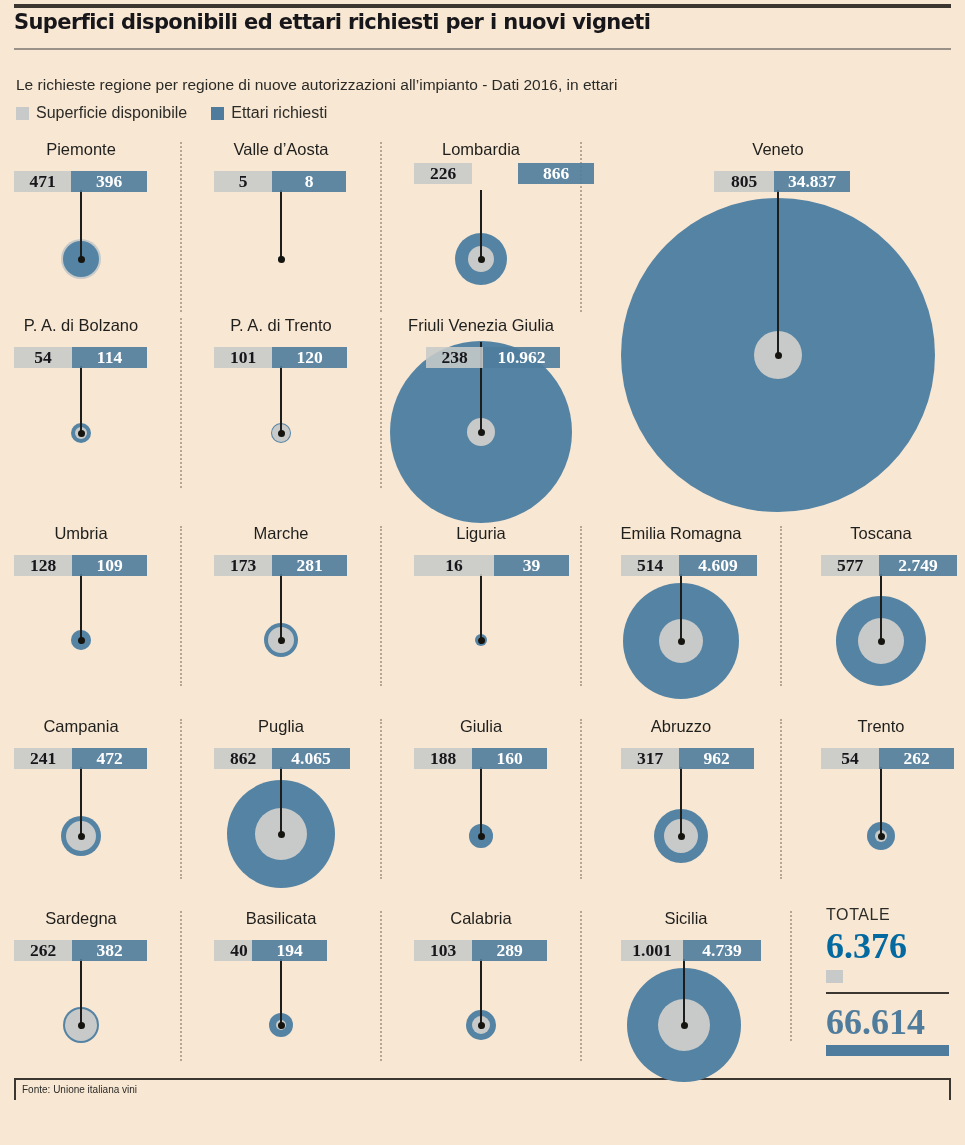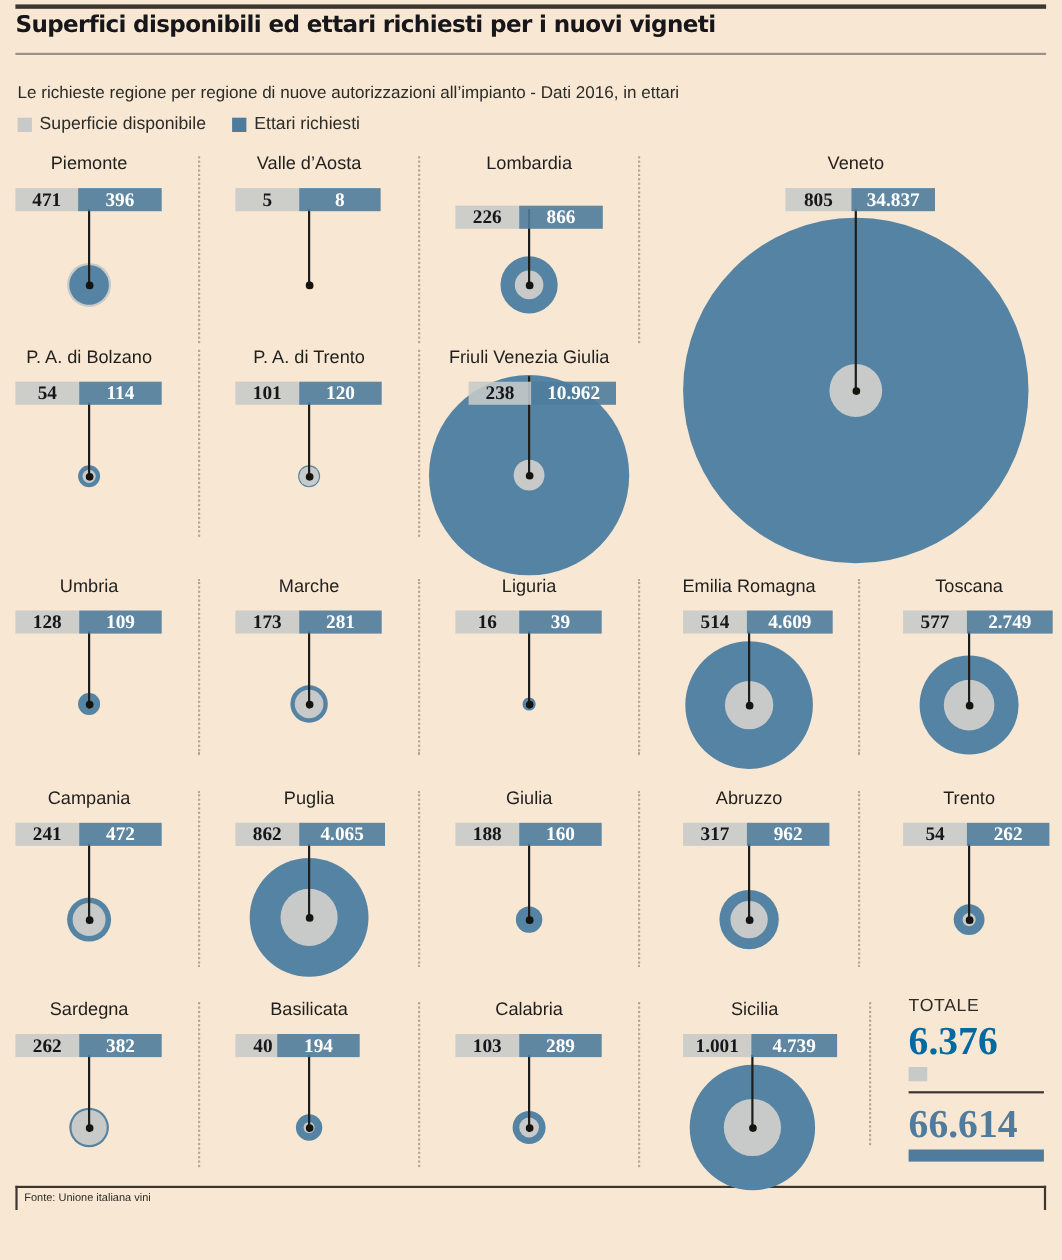--- a/index.html
+++ b/index.html
@@ -153,21 +153,21 @@
         <div class="chip grey" style="width: 58px;">5</div>
         <div class="chip blue" style="width: 74px;">8</div>
       </div>
       <div class="circ c-blue" style="left: 455px; top: 233px; width: 52px; height: 52px; z-index: 1;"></div>
       <div class="circ c-grey" style="left: 468px; top: 246px; width: 26px; height: 26px; z-index: 2;"></div>
       <div class="stem" style="left: 480px; top: 190px; height: 70px; z-index: 3;"></div>
       <div class="dot" style="left: 477.5px; top: 255.5px; z-index: 4;"></div>
       <div class="cell" style="left: 406px; top: 140px; width: 150px; height: 24px; z-index: 5;">
         <div class="name">Lombardia</div>
       </div>
-      <div class="chips" style="left: 414px; top: 182px; z-index: 6;">
+      <div class="chips" style="left: 414px; top: 158px; z-index: 6; gap: 46px;">
         <div class="chip grey" style="width: 58px;">226</div>
         <div class="chip blue" style="width: 76px;">866</div>
       </div>
       <div class="circ c-blue" style="left: 621px; top: 198px; width: 314px; height: 314px; z-index: 1;"></div>
       <div class="circ c-grey" style="left: 754px; top: 331px; width: 48px; height: 48px; z-index: 2;"></div>
       <div class="stem" style="left: 777px; top: 190px; height: 168px; z-index: 3;"></div>
       <div class="dot" style="left: 774.5px; top: 351.5px; z-index: 4;"></div>
       <div class="cell" style="left: 678px; top: 140px; width: 200px; height: 24px; z-index: 5;">
         <div class="name">Veneto</div>
       </div>
@@ -231,21 +231,21 @@
         <div class="chip blue" style="width: 75px;">281</div>
       </div>
       <div class="circ c-blue" style="left: 475px; top: 634px; width: 12px; height: 12px; z-index: 1;"></div>
       <div class="circ c-grey" style="left: 478px; top: 637px; width: 6px; height: 6px; z-index: 2;"></div>
       <div class="stem" style="left: 480px; top: 574px; height: 70px; z-index: 3;"></div>
       <div class="dot" style="left: 477.5px; top: 636.5px; z-index: 4;"></div>
       <div class="cell" style="left: 406px; top: 524px; width: 150px; height: 24px; z-index: 5;">
         <div class="name">Liguria</div>
       </div>
       <div class="chips" style="left: 414px; top: 550px; z-index: 6;">
-        <div class="chip grey" style="width: 58px;">16</div>
+        <div class="chip grey" style="width: 80px;">16</div>
         <div class="chip blue" style="width: 75px;">39</div>
       </div>
       <div class="circ c-blue" style="left: 623px; top: 583px; width: 116px; height: 116px; z-index: 1;"></div>
       <div class="circ c-grey" style="left: 659px; top: 619px; width: 44px; height: 44px; z-index: 2;"></div>
       <div class="stem" style="left: 680px; top: 574px; height: 70px; z-index: 3;"></div>
       <div class="dot" style="left: 677.5px; top: 637.5px; z-index: 4;"></div>
       <div class="cell" style="left: 596px; top: 524px; width: 170px; height: 24px; z-index: 5;">
         <div class="name">Emilia Romagna</div>
       </div>
       <div class="chips" style="left: 621px; top: 550px; z-index: 6;">

